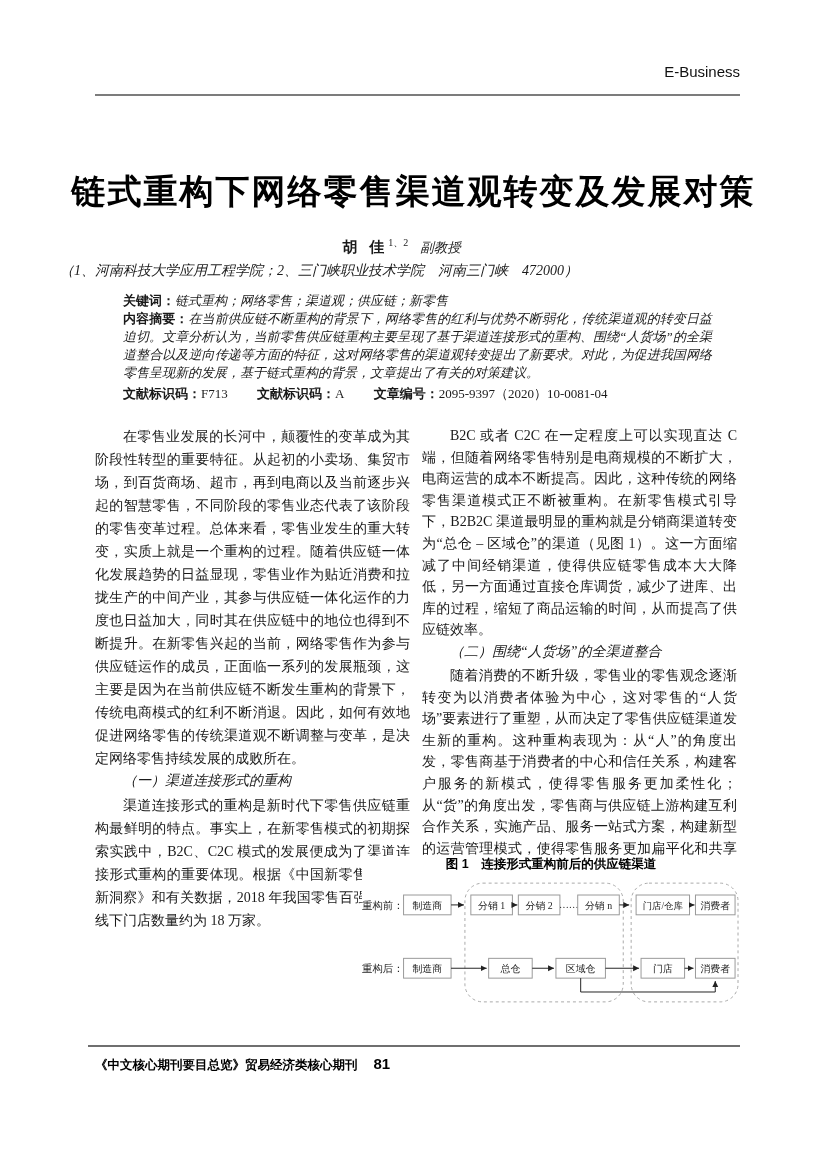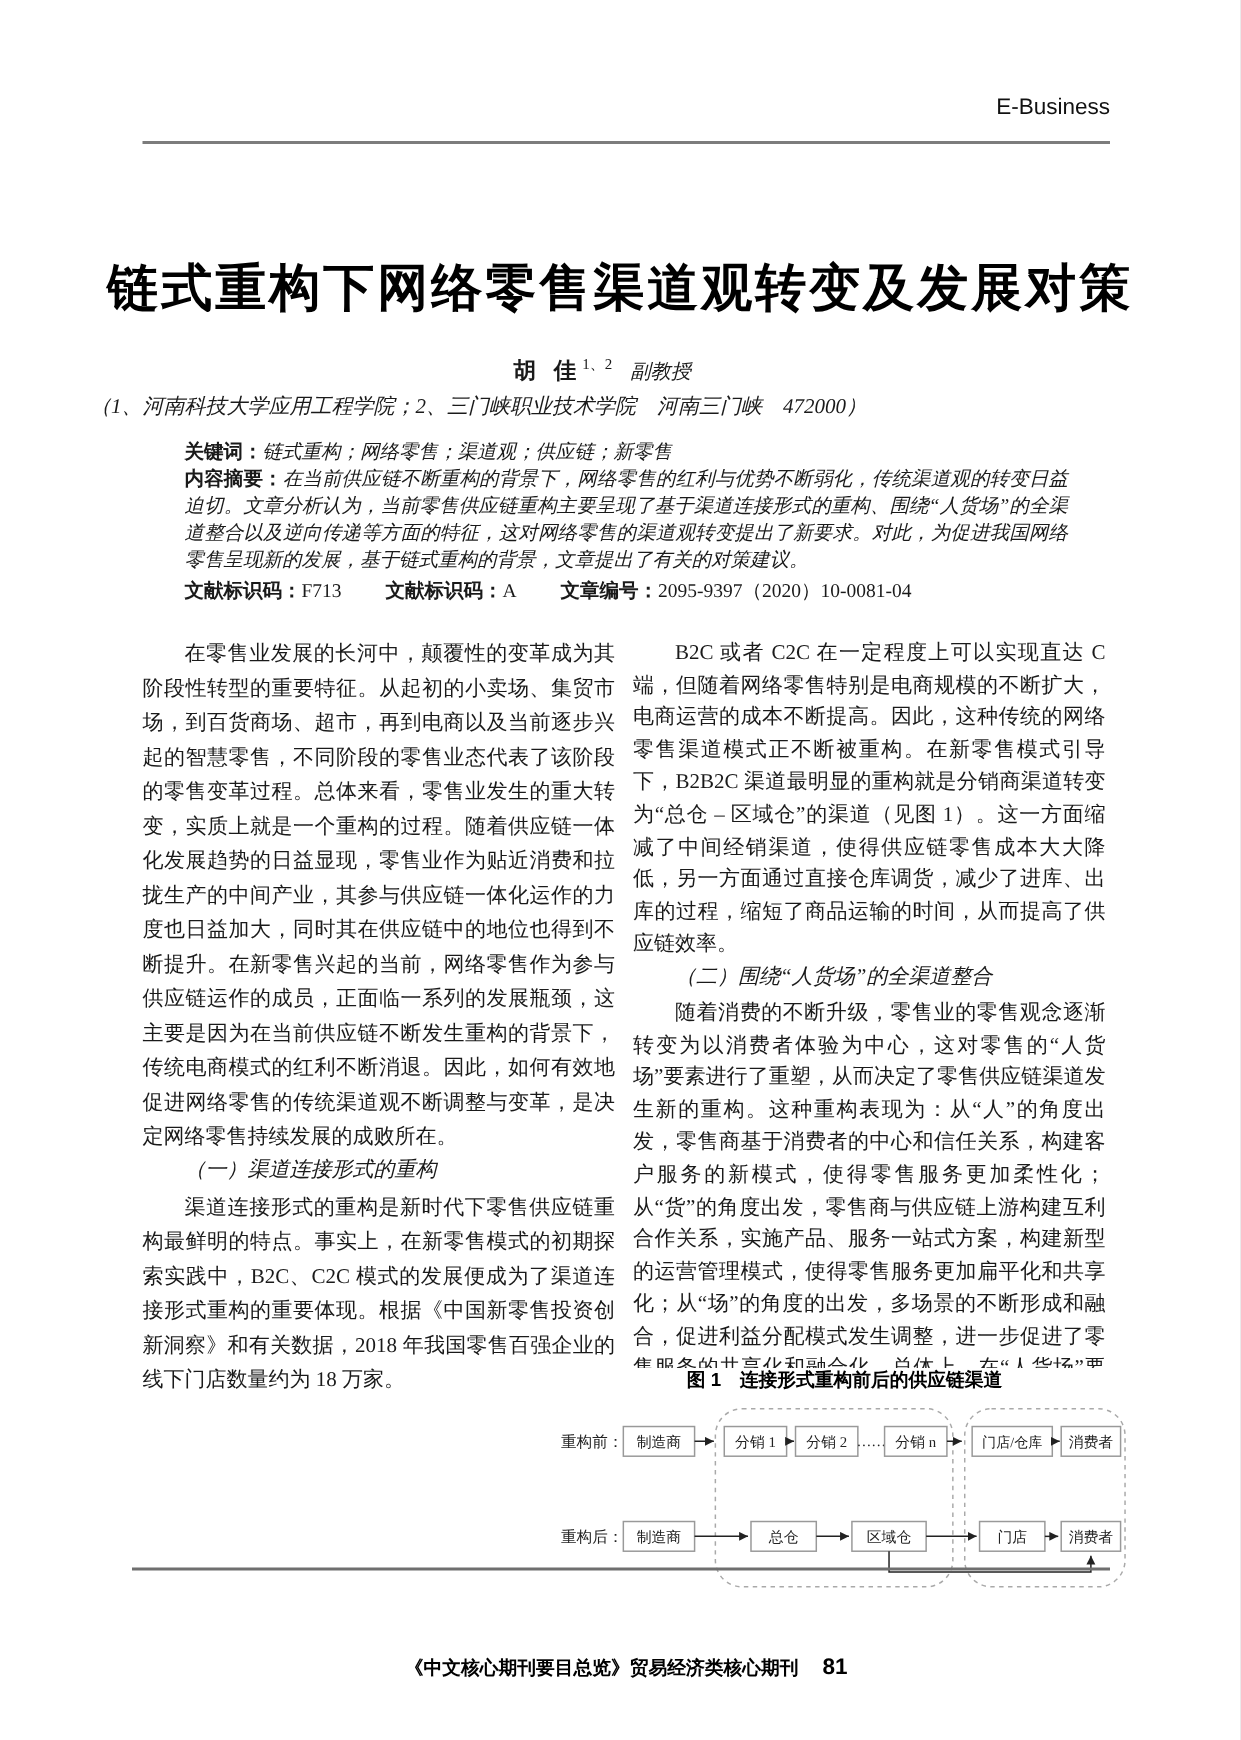--- a/index.html
+++ b/index.html
@@ -67,21 +67,21 @@
   h2.section{
     font-family:"Liberation Sans", sans-serif;
     font-size:16.5px;font-weight:bold;
     margin:11px 0 5px;text-indent:2em;line-height:22px;color:#000;
   }
   h3.sub{
     font-style:italic;font-weight:normal;font-size:14px;
     margin:0 0 2px;text-indent:2em;line-height:22px;
   }
   
-  .figure{position:absolute;top:912px;left:362px;width:378px;background:#fff;margin-left:12px;}
+  .figure{position:absolute;top:856px;left:362px;width:378px;background:#fff;}
   .fig-title{
     text-align:center;
     font-family:"Liberation Sans", sans-serif;
     font-weight:bold;font-size:12.5px;margin:0 0 6px;color:#000;
   }
   .figure svg text{
     font-family:"Liberation Serif", serif;
     font-size:10px;fill:#222;
   }
   .figure svg text.small{font-size:9.5px;}
@@ -89,22 +89,22 @@
   
   .foot-rule{
     position:absolute;top:1045px;left:88px;width:652px;height:2px;
     background:#6f6f6f;
   }
   .footnote{
     position:absolute;top:1057px;left:98px;width:630px;
     font-size:13px;font-style:italic;
   }
   .footer-line{
-    position:absolute;top:1103px;left:95px;width:645px;
-    text-align:center;
+    position:absolute;top:1055px;left:95px;width:645px;
+    text-align:left;
   }
   .journal-note{
     font-family:"Liberation Sans", sans-serif;
     font-weight:bold;font-size:12.5px;color:#000;
   }
   .page-num{
     font-family:"Liberation Sans", sans-serif;
     font-weight:bold;font-size:15px;margin-left:16px;color:#000;
   }
 </style>

